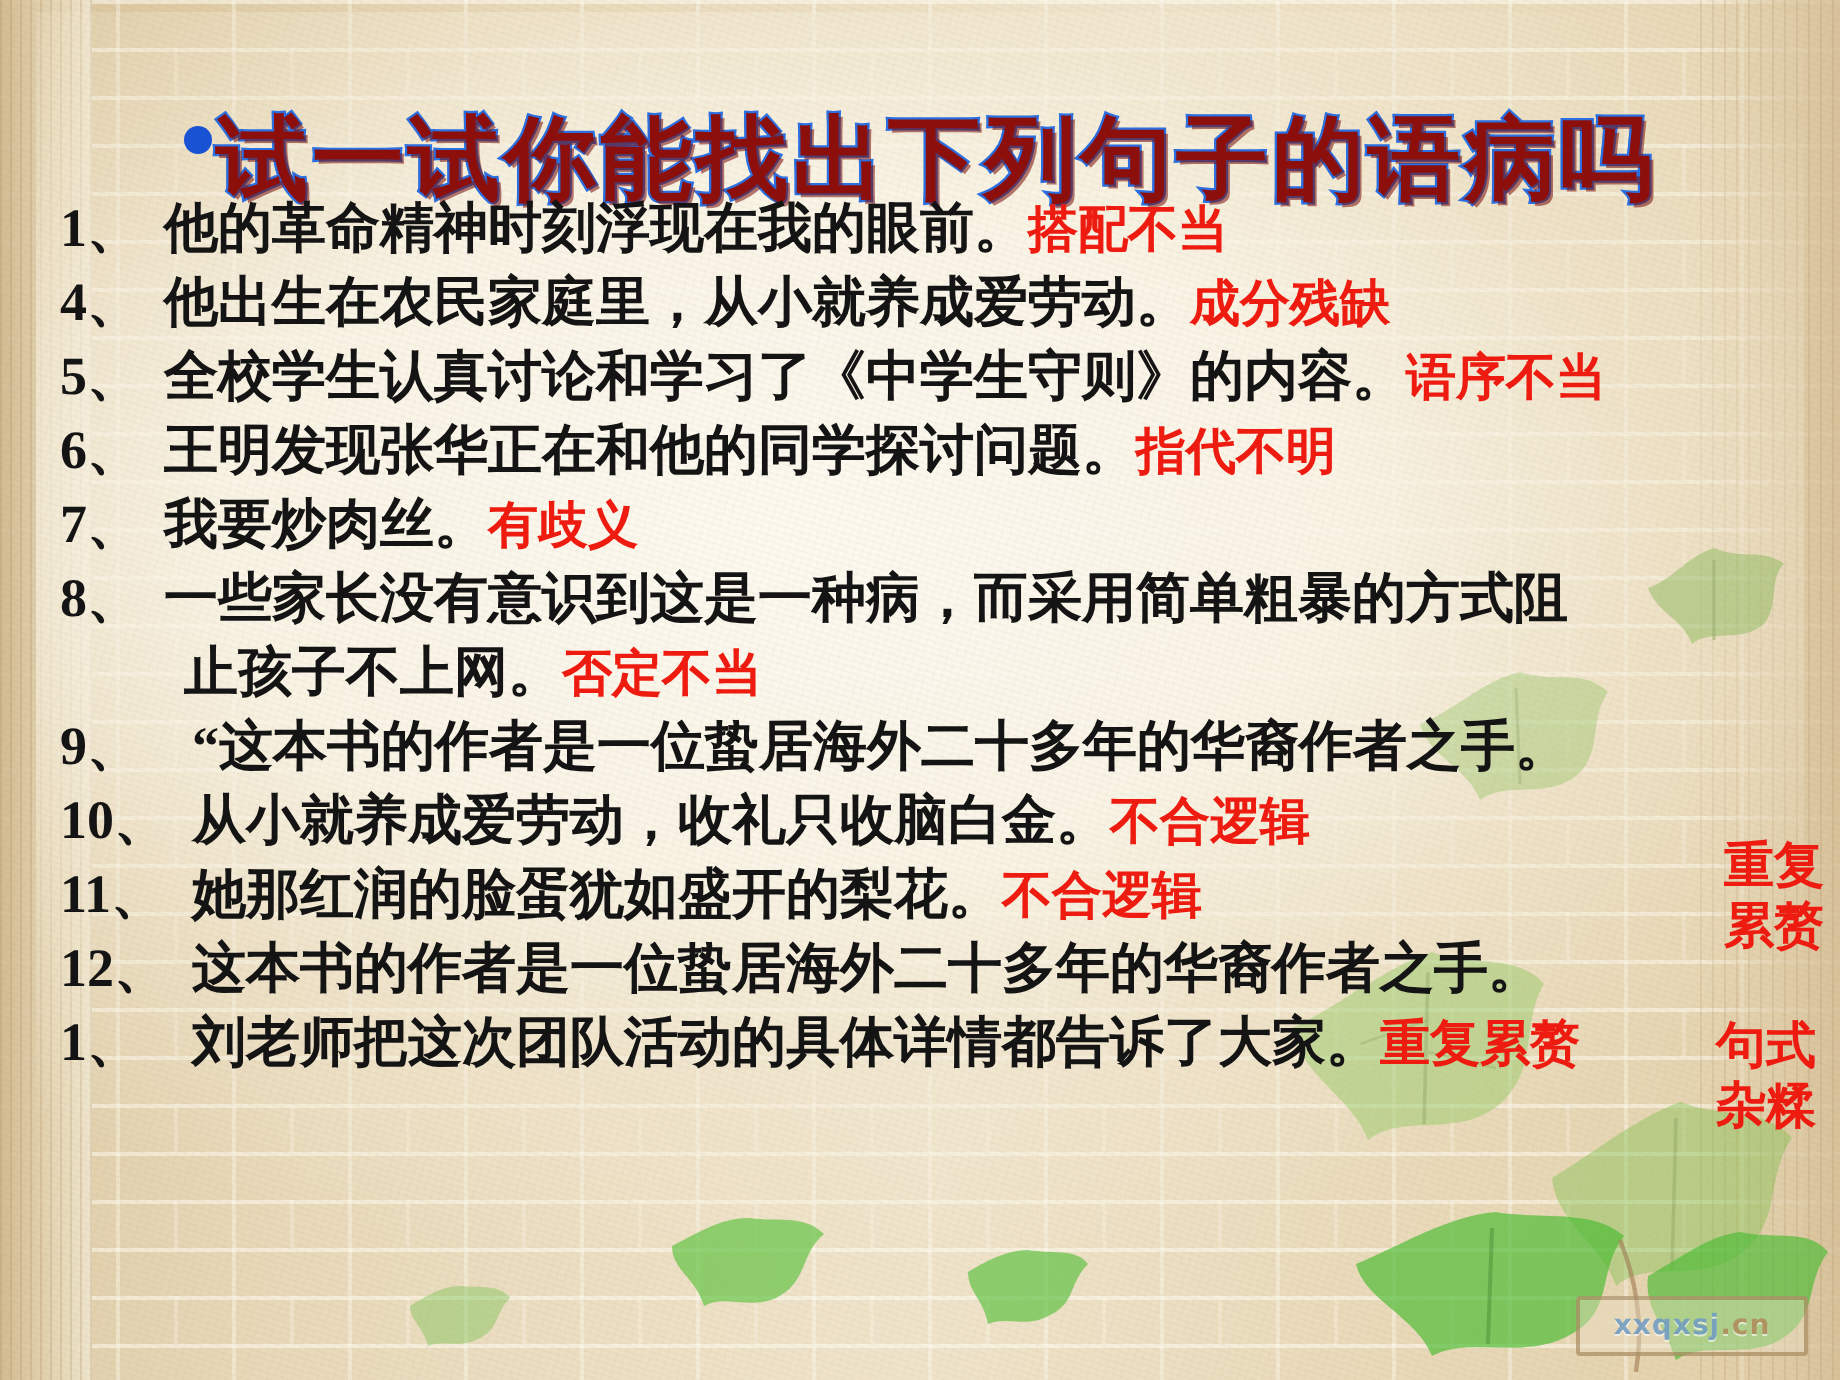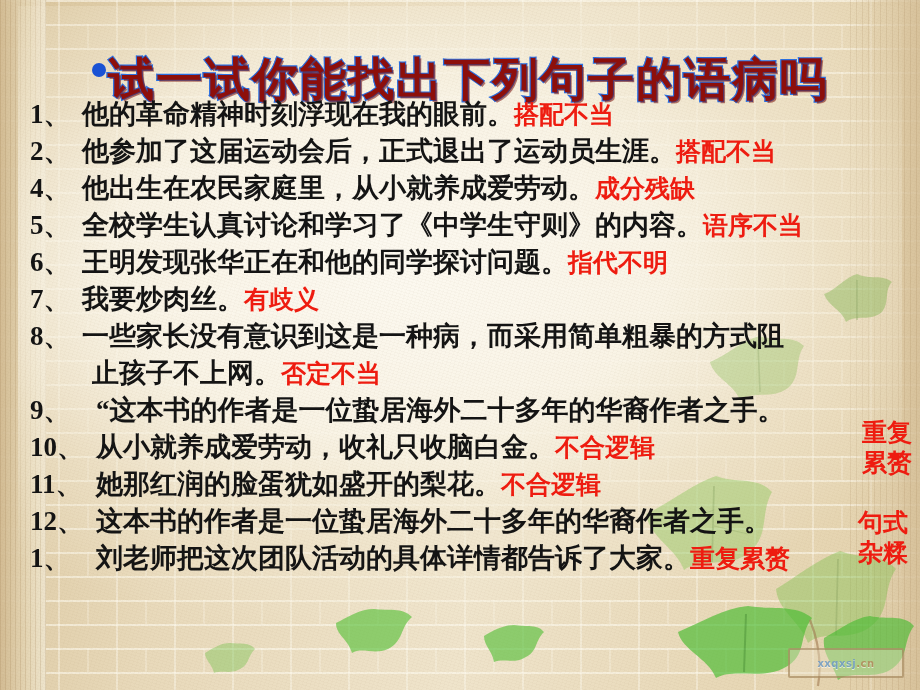--- a/index.html
+++ b/index.html
@@ -214,21 +214,21 @@
     border-radius: 2px;
     background: rgba(232,221,196,.45);
     display: flex;
     align-items: center;
     justify-content: center;
     overflow: hidden;
   }
   .logo-text {
     font-family: "DejaVu Sans", "Liberation Sans", sans-serif;
     font-weight: 700;
-    font-size: 10px;
+    font-size: 14px;
     letter-spacing: .5px;
     color: #6f9bc4;
     text-shadow: 0 1px 0 rgba(255,255,255,.7);
     opacity: .85;
   }
   .logo-text .dom { color: #b08a5a; }
 </style>
 </head>
 <body>
 
@@ -297,23 +297,20 @@
   <div class="title-row">
     <span class="title-bullet"></span><span class="title-text">试一试你能找出下列句子的语病吗</span>
   </div>
 
   <div class="list">
 
     <div class="row">
       <span class="num">1、</span><span class="sent">他的革命精神时刻浮现在我的眼前。</span><span class="ann">搭配不当</span>
     </div>
 
-    <div class="row">
-      <span class="num">2、</span><span class="sent">他参加了这届运动会后，正式退出了运动员生涯。</span><span class="ann">搭配不当</span>
-    </div>
 
 
     <div class="row">
       <span class="num">4、</span><span class="sent">他出生在农民家庭里，从小就养成爱劳动。</span><span class="ann">成分残缺</span>
     </div>
 
     <div class="row">
       <span class="num">5、</span><span class="sent">全校学生认真讨论和学习了《中学生守则》的内容。</span><span class="ann">语序不当</span>
     </div>
 

